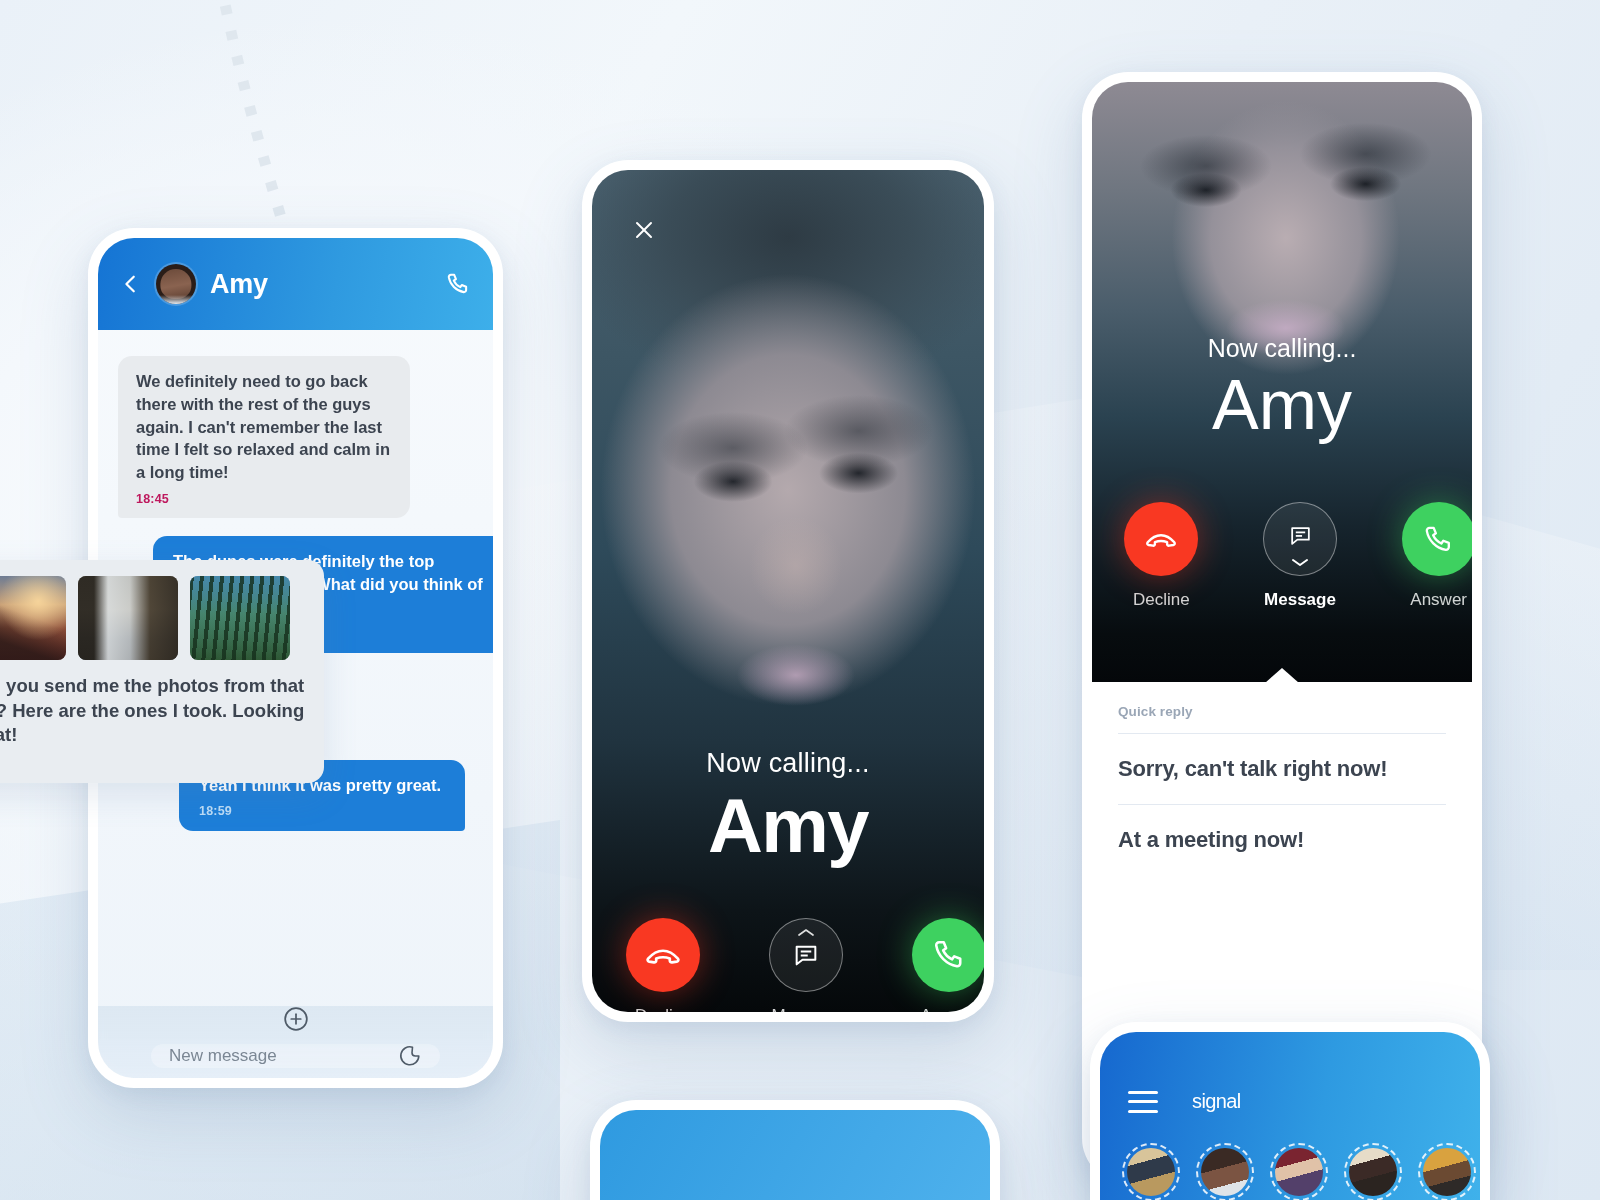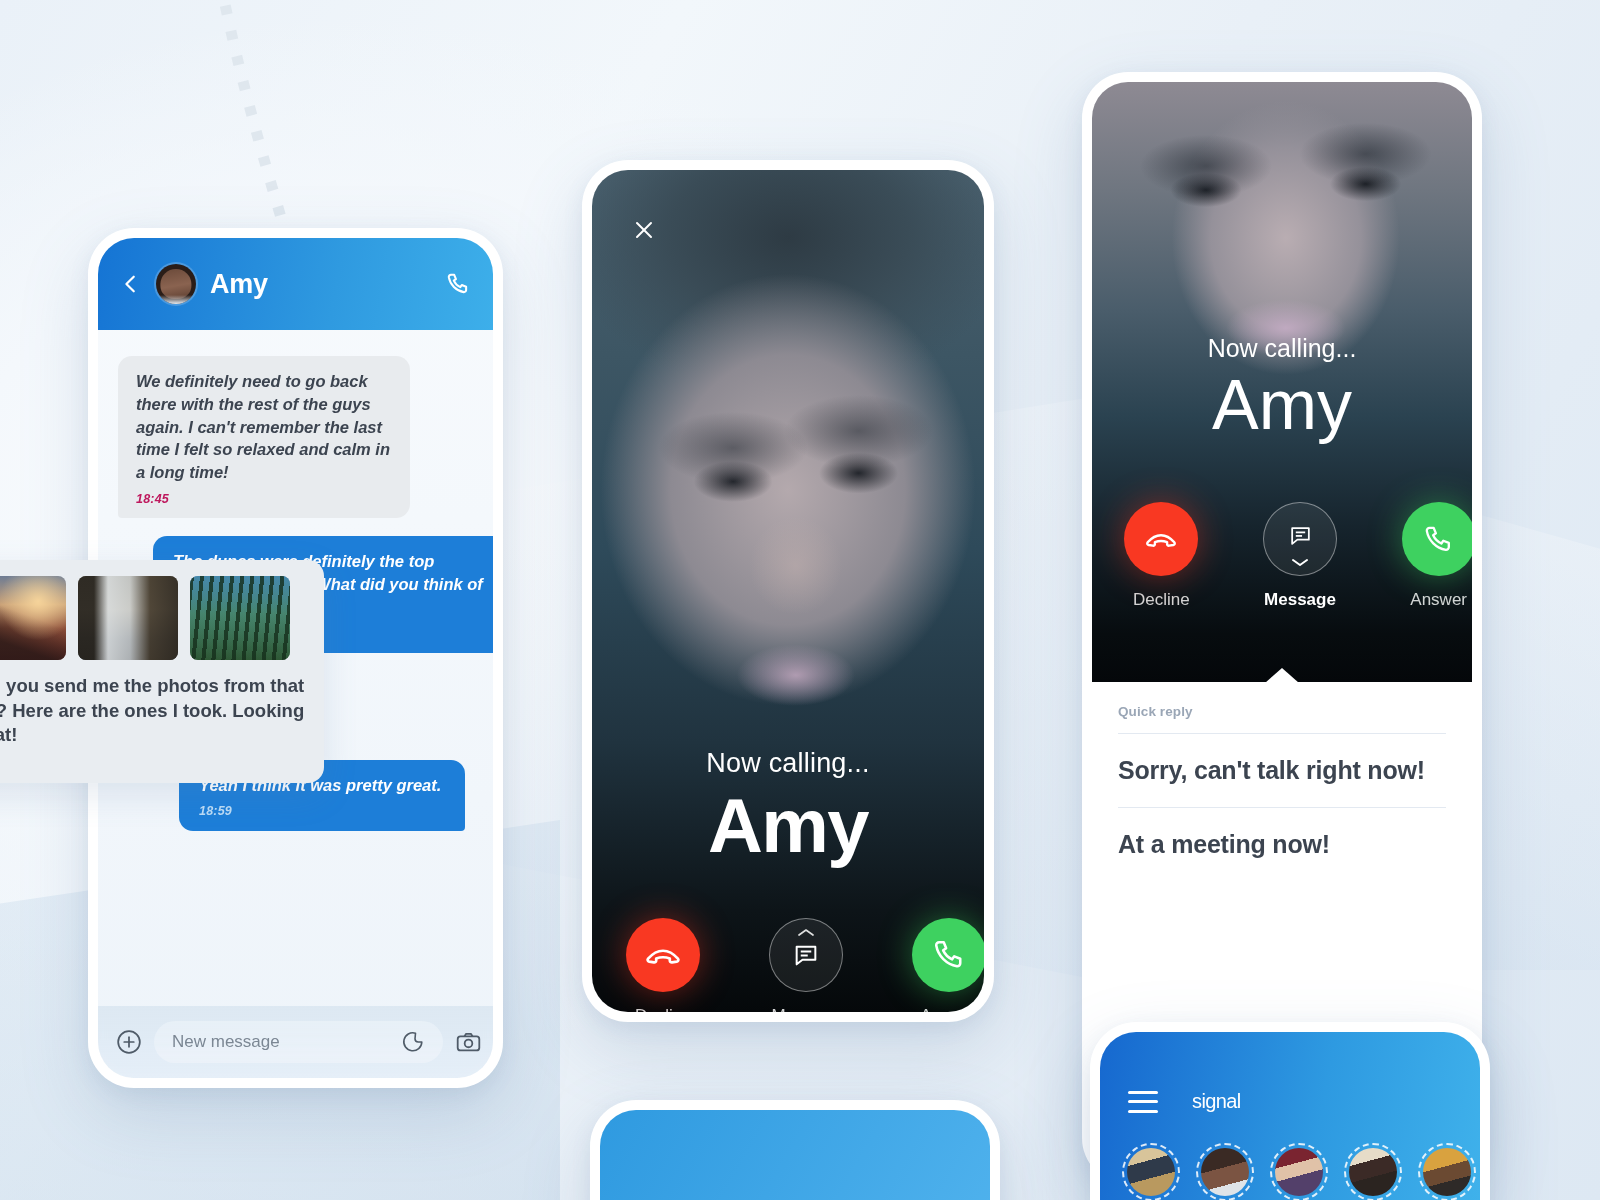--- a/index.html
+++ b/index.html
@@ -87,21 +87,21 @@
   }
   .b-in .time { color: #be185d; }
   .b-out {
     background: #1d7ed8; color: #fff;
     border-radius: 14px 14px 4px 14px;
     padding: 14px 20px 10px 20px;
     margin-left: auto;
   }
   .b-out .time { color: #bcdcf6; }
 
-  .row { display: flex; margin-bottom: 18px; font-style: italic; }
+  .row { display: flex; margin-bottom: 18px; }
   .row.out { justify-content: flex-end; }
 
   #bubble-1 { width: 292px; }
   #row-2 { margin: 0 -40px 18px 0; }
   #bubble-2 { width: 360px; }
   #bubble-3 { width: auto; }
   #row-4 { margin: 0 8px 18px 0; }
   #bubble-4 { width: 286px; }
 
   
@@ -126,21 +126,21 @@
     repeating-linear-gradient(96deg, rgba(25,52,31,.85) 0 4px, rgba(96,150,96,.25) 4px 10px),
     linear-gradient(180deg, rgba(72,150,220,.55), rgba(20,60,30,.2));}
   #photo-text { color:#3c4450; font-size: 18.5px; line-height: 1.33; font-weight: 700; }
   #photo-time { display:block; color:#97a0ac; font-size: 12.5px; font-weight: 600; margin-top: 9px; }
 
   
   #input-bar {
     position: absolute; left: 0; bottom: 0; width: 100%; height: 72px;
     background: linear-gradient(180deg, rgba(215,228,240,.78), rgba(228,238,247,.9));
     backdrop-filter: blur(4px);
-    display: flex; align-items: center; gap: 12px; padding: 0 18px; z-index: 7;
+    display: flex; align-items: center; gap: 12px; padding: 0 18px; z-index: 7; flex-direction: column;
   }
   #plus-icon { width: 26px; height: 26px; flex: none; }
   #msg-input-wrap {
     flex: 1; height: 42px; border-radius: 21px;
     background: rgba(255,255,255,.28);
     display: flex; align-items: center; padding: 0 18px; gap: 8px;
   }
   #msg-input {
     flex: 1; border: 0; background: transparent; outline: none;
     font-family: "Liberation Sans", sans-serif; font-size: 17px; color:#5a6775;
@@ -202,21 +202,21 @@
   #call-now-r { top: 252px; font-size: 25px; }
   #call-name-r { top: 283px; font-size: 70px; }
   .notch-up {
     position: absolute; left: 50%; bottom: -1px; transform: translateX(-50%);
     width: 0; height: 0; border-left: 17px solid transparent; border-right: 17px solid transparent;
     border-bottom: 15px solid #fff; z-index: 5;
   }
   #quick-reply-area { flex: 1; padding: 22px 26px 0 26px; background: #fff; }
   #quick-reply-label { font-size: 13.5px; font-weight: 700; color: #9aa6b6; letter-spacing: .1px; padding-bottom: 14px; }
   .qr-item {
-    font-size: 25px; font-weight: 700; color: #3c4450;
+    font-size: 22px; font-weight: 700; color: #3c4450;
     padding: 22px 0 22px 0; border-top: 1px solid #e3e9f1; letter-spacing: -.2px;
   }
 
   
   #bottom-card { left: 590px; top: 1100px; width: 410px; height: 220px; }
   #bottom-card .screen { background: linear-gradient(120deg,#2f9ae0,#52b4ee); }
 
   
   #signal-phone { left: 1090px; top: 1022px; width: 400px; height: 300px; }
   #signal-screen { background: linear-gradient(100deg,#1668cf 0%, #2e9ae1 55%, #41b4ec 100%); padding: 58px 0 0 0; }

